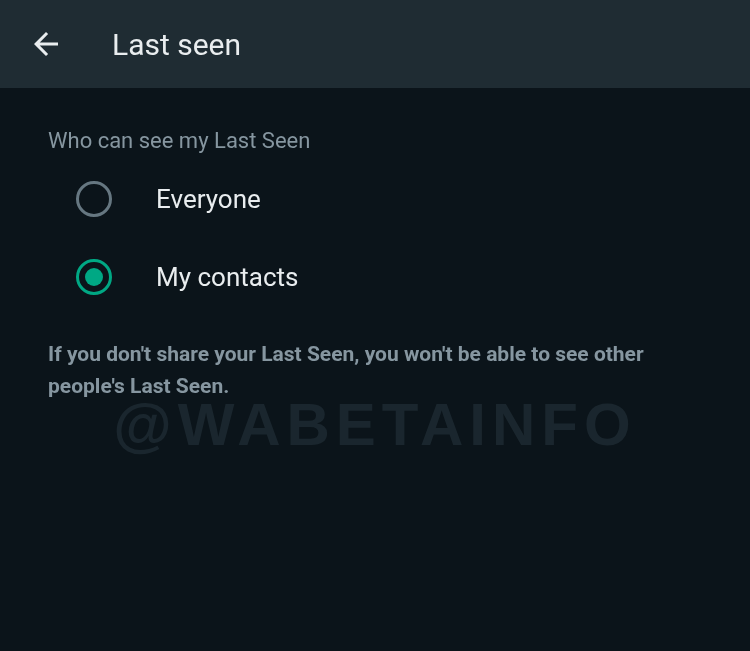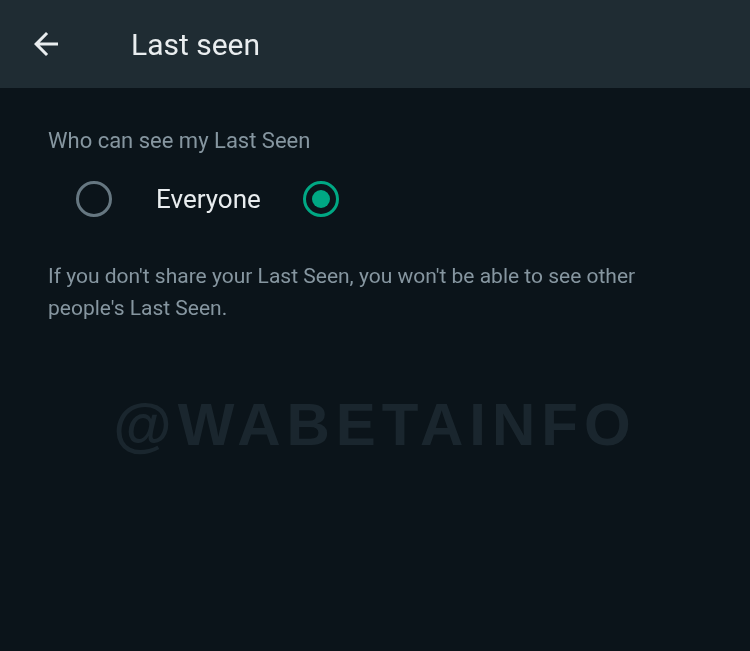--- a/index.html
+++ b/index.html
@@ -14,21 +14,21 @@
       font-family: -apple-system, BlinkMacSystemFont, "Segoe UI", Roboto, Helvetica, Arial, sans-serif;
       overflow: hidden;
       position: relative;
     }
     .header {
       background: #1f2c33;
       height: 88px;
       display: flex;
       align-items: center;
       padding: 0 28px;
-      gap: 67px;
+      gap: 48px;
     }
     .back-arrow {
       width: 36px;
       height: 36px;
       display: flex;
       align-items: center;
       justify-content: center;
       cursor: pointer;
     }
     .back-arrow svg {
@@ -44,21 +44,21 @@
       padding: 40px 72px 0 48px;
     }
     .section-label {
       color: #8696a0;
       font-size: 22px;
       font-weight: 400;
       margin-bottom: 28px;
     }
     .options {
       display: flex;
-      flex-direction: row;
+      flex-direction: column;
       gap: 42px;
       padding-left: 28px;
       margin-bottom: 44px;
     }
     .option {
       display: flex;
       align-items: center;
       gap: 44px;
       cursor: pointer;
     }
@@ -86,21 +86,21 @@
       display: block;
     }
     .option-label {
       color: #e9edef;
       font-size: 26px;
       font-weight: 400;
     }
     .help-text {
       color: #8696a0;
       font-size: 21px;
-      font-weight: 400;
+      font-weight: 700;
       line-height: 1.5;
     }
     .watermark {
       position: absolute;
       top: 390px;
       left: 50%;
       transform: translateX(-50%);
       color: #2a3942;
       font-size: 60px;
       font-weight: 900;
@@ -137,17 +137,18 @@
     <div class="option">
       <div class="radio">
         
       </div>
       <div class="option-label">Everyone</div>
     </div>
     <div class="option">
       <div class="radio selected">
         <div class="radio-dot"></div>
       </div>
+      <div class="option-label">My contacts</div>
     </div>
   </div>
 
   <div class="help-text">If you don't share your Last Seen, you won't be able to see other people's Last Seen.</div>
 </div>
 
 </body></html>

